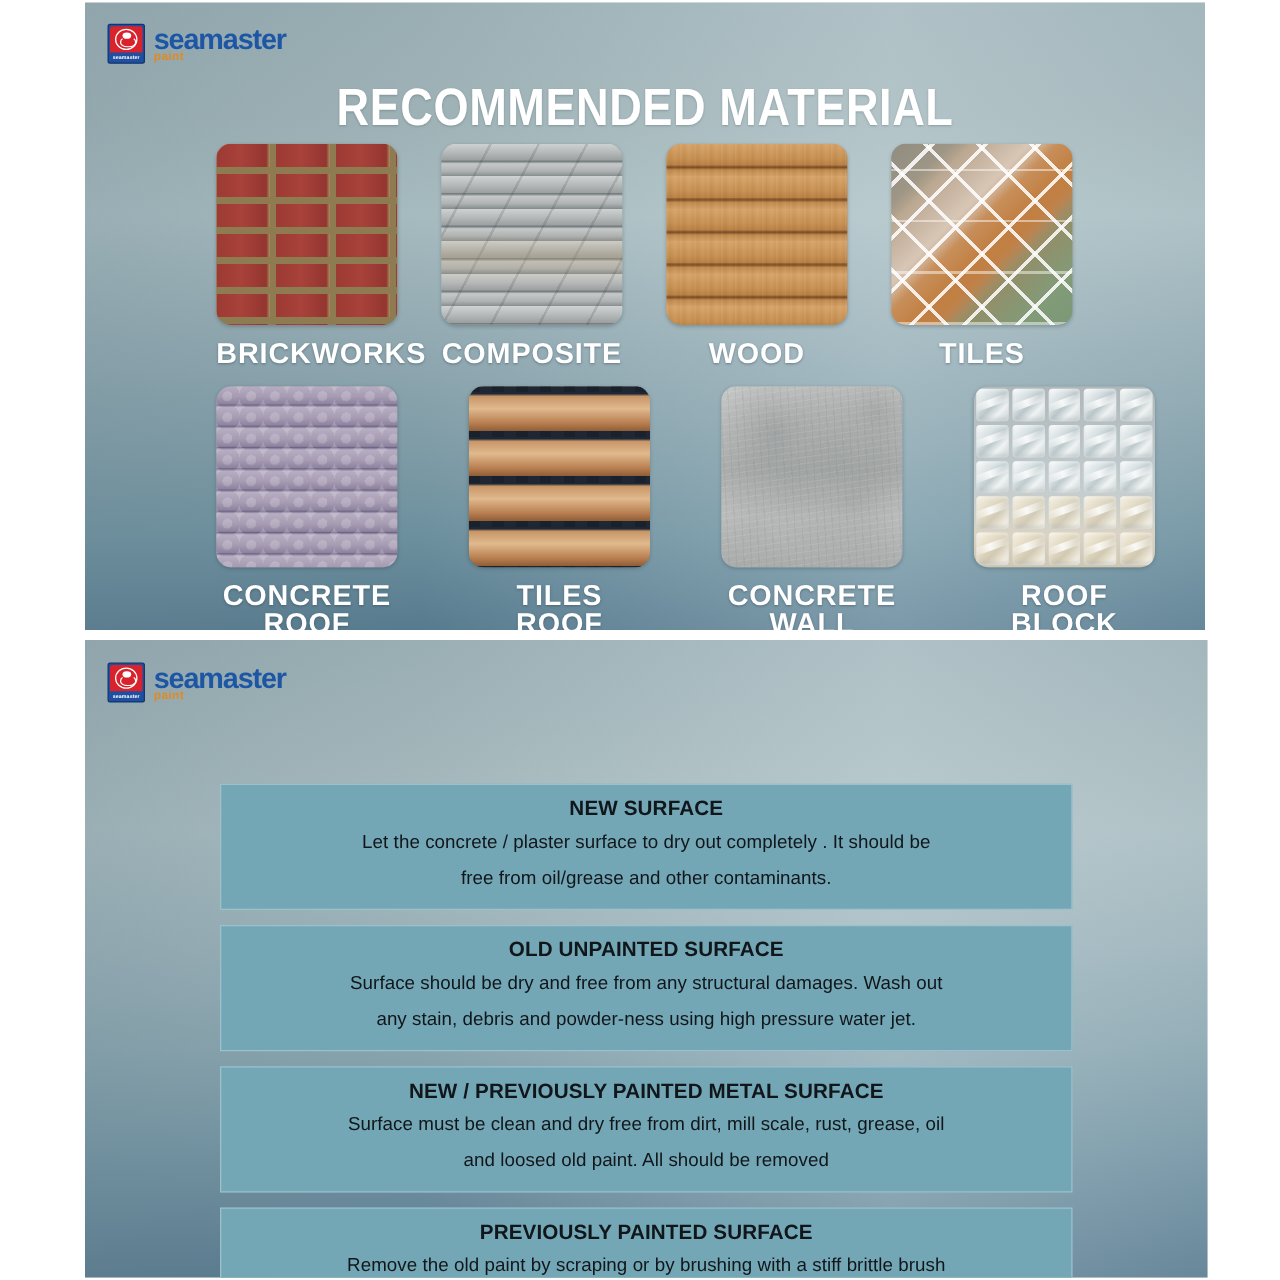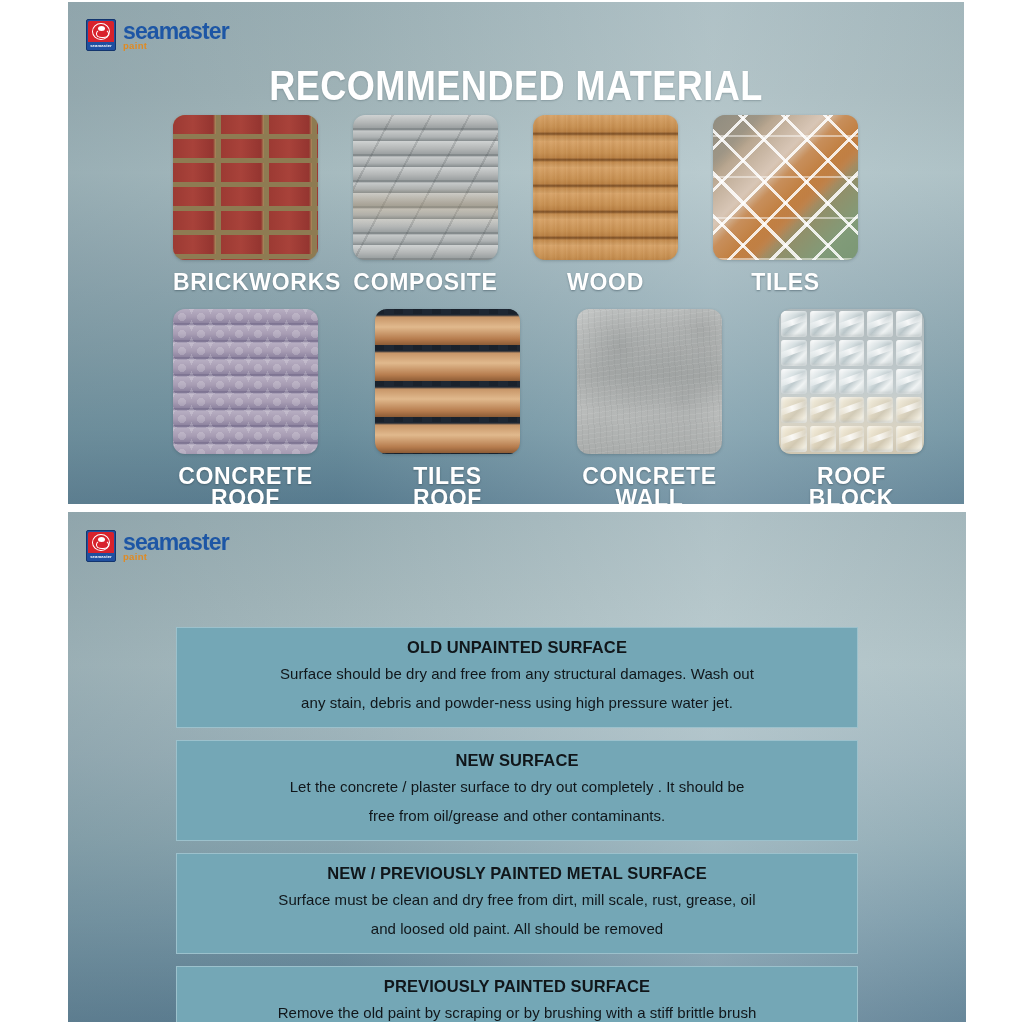--- a/index.html
+++ b/index.html
@@ -564,29 +564,29 @@
         </div>
         <div class="logo-text">
           <span class="logo-word">seamaster</span>
           <span class="logo-sub">paint</span>
         </div>
       </div>
 
       <div class="prep-list">
 
         <div class="prep-block">
+          <div class="prep-title">NEW SURFACE</div>
+          <div class="prep-line">Let the concrete / plaster surface to dry out completely . It should be</div>
+          <div class="prep-line">free from oil/grease and other contaminants.</div>
+        </div>
+
+        <div class="prep-block">
           <div class="prep-title">OLD UNPAINTED SURFACE</div>
           <div class="prep-line">Surface should be dry and free from any structural damages. Wash out</div>
           <div class="prep-line">any stain, debris and powder-ness using high pressure water jet.</div>
-        </div>
-
-        <div class="prep-block">
-          <div class="prep-title">NEW SURFACE</div>
-          <div class="prep-line">Let the concrete / plaster surface to dry out completely . It should be</div>
-          <div class="prep-line">free from oil/grease and other contaminants.</div>
         </div>
 
         <div class="prep-block">
           <div class="prep-title">NEW / PREVIOUSLY PAINTED METAL SURFACE</div>
           <div class="prep-line">Surface must be clean and dry free from dirt, mill scale, rust, grease, oil</div>
           <div class="prep-line">and loosed old paint. All should be removed</div>
         </div>
 
         <div class="prep-block">
           <div class="prep-title">PREVIOUSLY PAINTED SURFACE</div>

